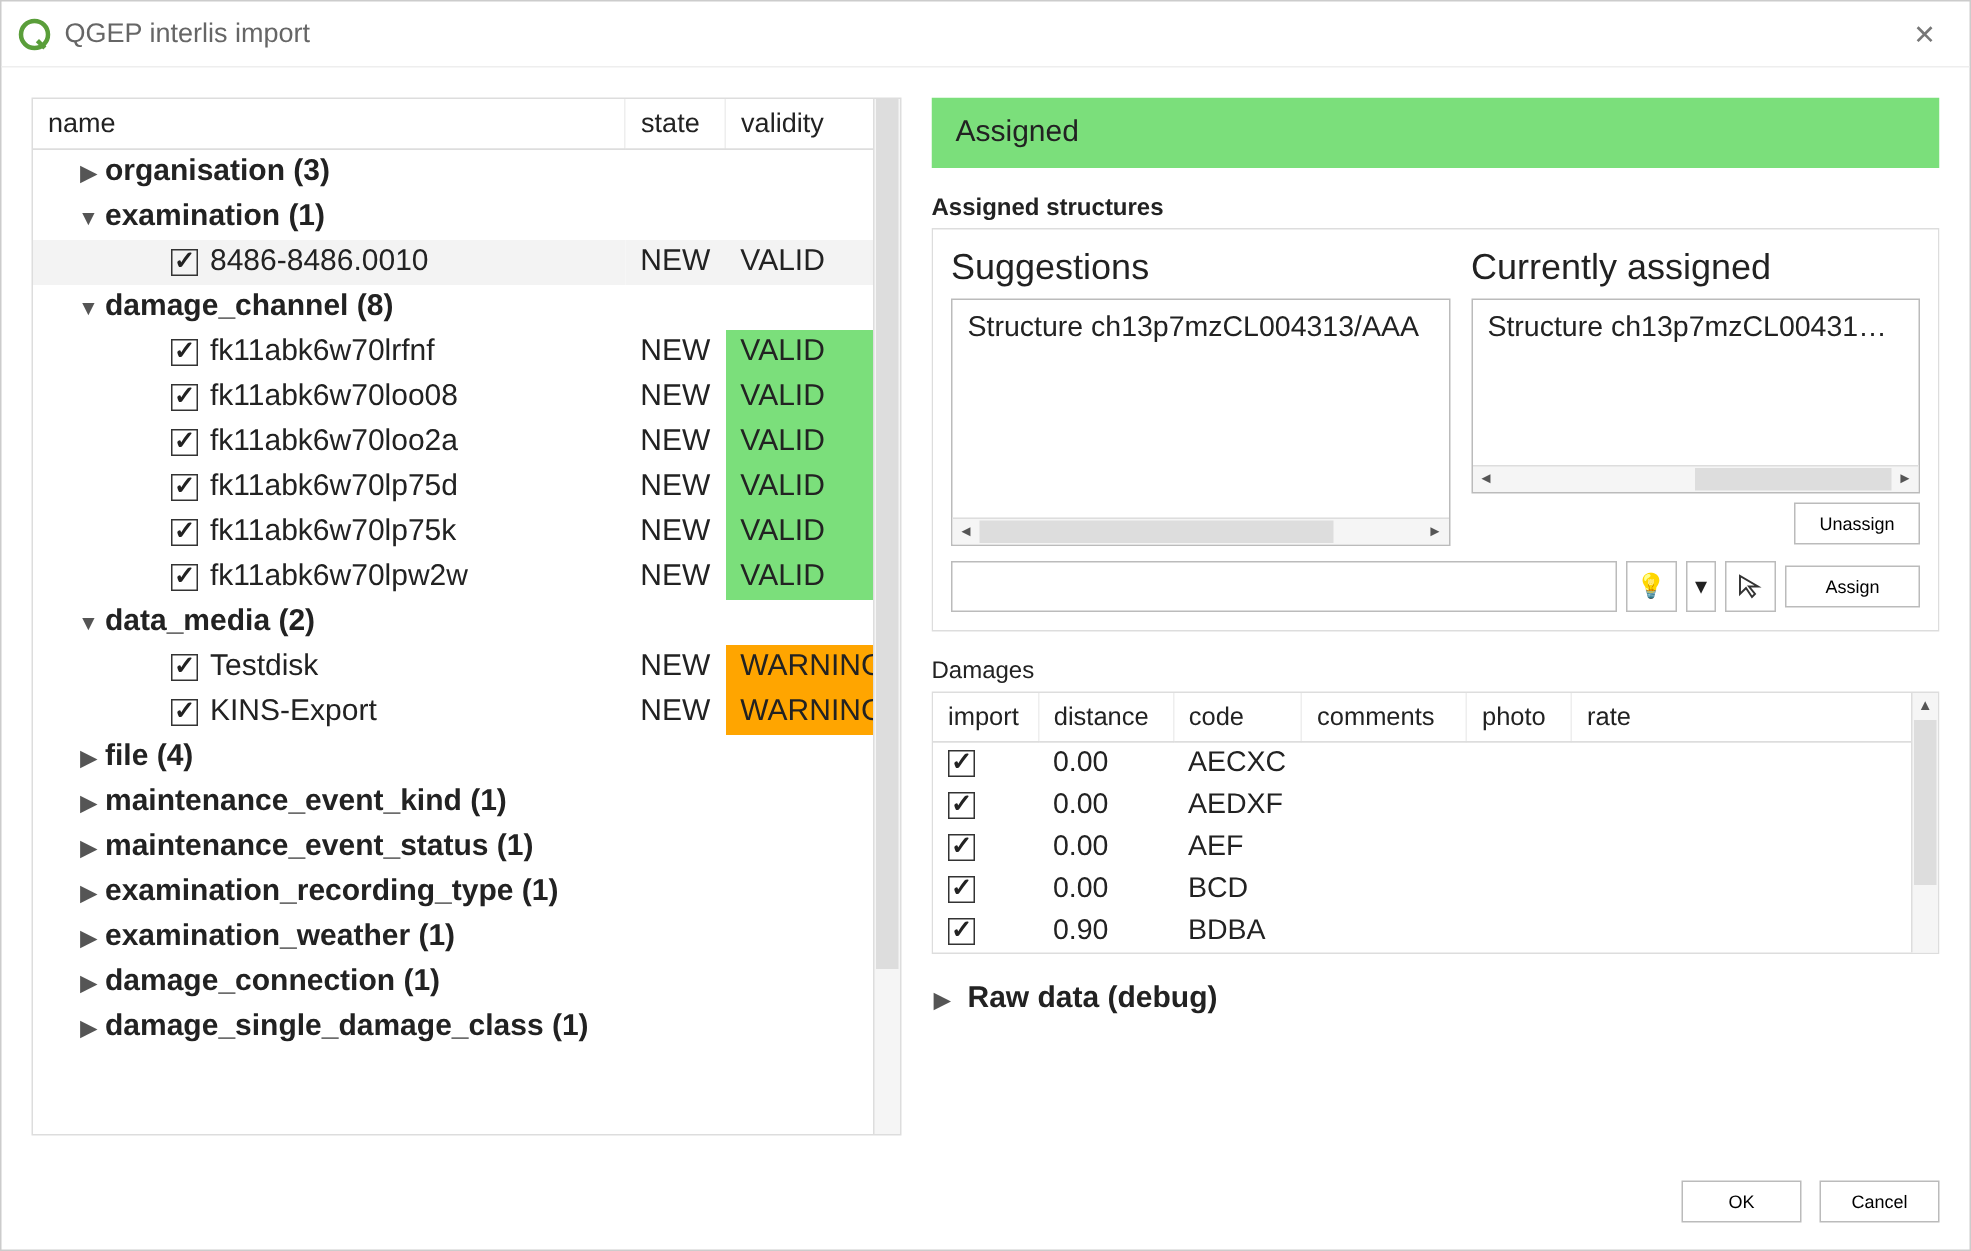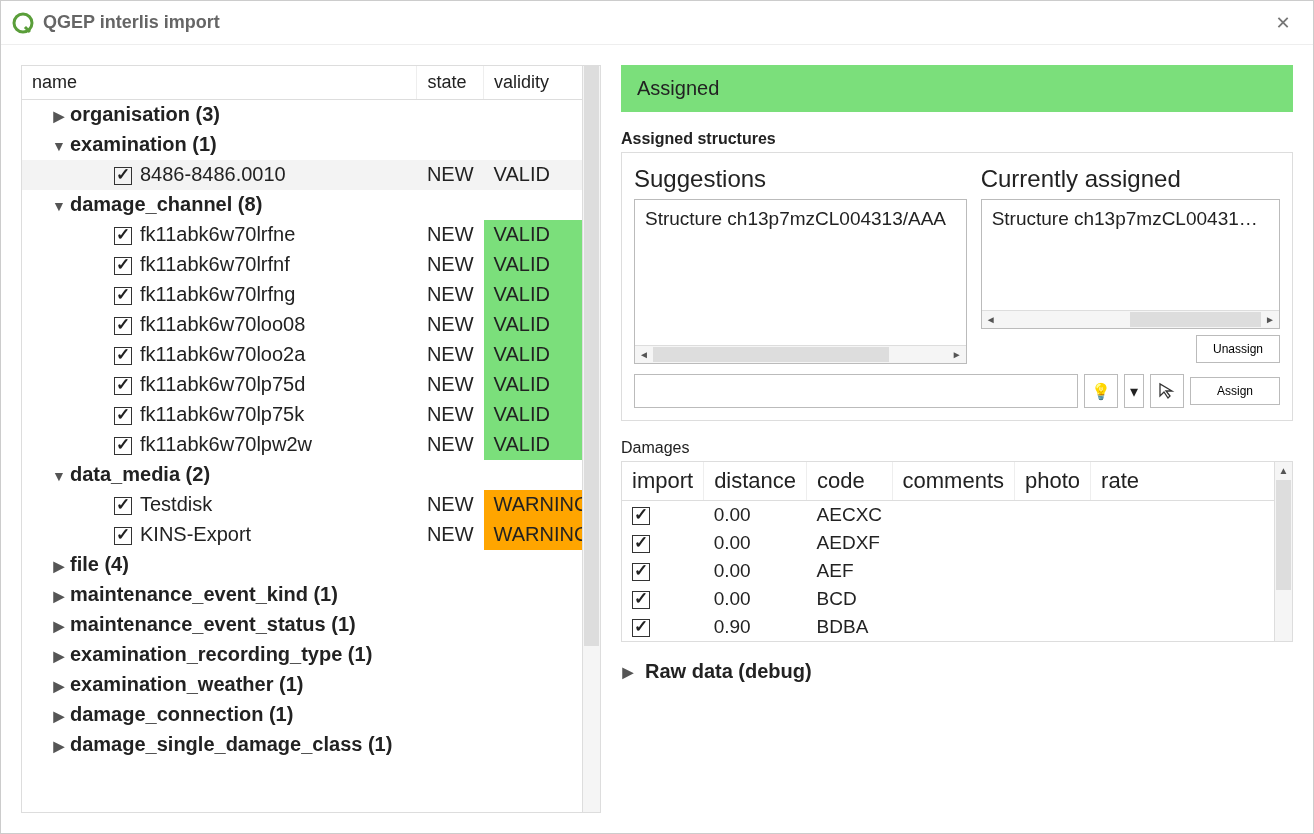--- a/index.html
+++ b/index.html
@@ -1,20 +1,20 @@
 <!DOCTYPE html>
 <html><head>
 <meta charset="utf-8">
 <style>
   * { box-sizing: border-box; }
   html, body { margin: 0; padding: 0; font-family: "Segoe UI", Tahoma, sans-serif; font-size: 16px; background: #fff; color: #222; }
   .window { width: 1314px; height: 834px; border: 1px solid #ccc; display: flex; flex-direction: column; background: #fff; }
   .titlebar { height: 44px; display: flex; align-items: center; padding: 0 10px; border-bottom: 1px solid #eee; color: #666; font-size: 18px; }
   .titlebar .app-icon { width: 24px; height: 24px; margin-right: 8px; }
-  .titlebar .title { flex: 1; font-weight: bold; }
+  .titlebar .title { flex: 1; }
   .titlebar .close { width: 40px; text-align: center; color: #777; font-size: 18px; cursor: pointer; }
   .content { flex: 1; display: flex; padding: 20px; gap: 20px; overflow: hidden; }
   .left-panel { width: 580px; display: flex; flex-direction: column; border: 1px solid #ddd; position: relative; }
   .left-panel .scroll-area { flex: 1; overflow: hidden; }
   .left-panel .vscroll { position: absolute; right: 0; top: 0; bottom: 0; width: 18px; background: #f5f5f5; border-left: 1px solid #ddd; }
   .left-panel .vscroll .thumb { position: absolute; left: 1px; right: 1px; top: 0; height: 580px; background: #ddd; }
   .tree-table { width: 100%; border-collapse: collapse; }
   .tree-table th { text-align: left; font-weight: 400; padding: 6px 10px; border-bottom: 1px solid #ddd; border-right: 1px solid #eee; background: #fff; font-size: 18px; }
   .tree-table td { padding: 3px 10px; font-size: 20px; white-space: nowrap; }
   .tree-row { height: 30px; }
@@ -47,21 +47,21 @@
   .hscroll .hthumb.right { left: 50%; width: 50%; }
   .btn { background: #fff; border: 1px solid #bbb; padding: 6px 16px; font-size: 12px; cursor: pointer; }
   .unassign-row { display: flex; justify-content: flex-end; margin-top: 6px; }
   .assign-row { display: flex; gap: 6px; align-items: center; }
   .assign-row input[type=text] { flex: 1; border: 1px solid #bbb; padding: 6px; font-size: 17px; height: 34px; }
   .icon-btn { width: 34px; height: 34px; border: 1px solid #bbb; background: #fff; display: flex; align-items: center; justify-content: center; cursor: pointer; font-size: 16px; }
   .icon-btn.dd { width: 20px; }
   .damages-box { display: flex; flex-direction: column; }
   .damages-table-wrap { border: 1px solid #ddd; position: relative; }
   .damages-table { width: 100%; border-collapse: collapse; }
-  .damages-table th { text-align: left; font-weight: 400; padding: 6px 10px; border-bottom: 1px solid #ddd; border-right: 1px solid #eee; font-size: 22px; }
+  .damages-table th { text-align: left; font-weight: 400; padding: 6px 10px; border-bottom: 1px solid #ddd; border-right: 1px solid #eee; font-size: 17px; }
   .damages-table td { padding: 3px 10px; font-size: 19px; }
   .damages-vscroll { position: absolute; right: 0; top: 0; bottom: 0; width: 18px; background: #f5f5f5; border-left: 1px solid #ddd; }
   .damages-vscroll .varrow { height: 18px; text-align: center; font-size: 10px; color: #555; line-height: 18px; }
   .damages-vscroll .vthumb { background: #ddd; height: 110px; margin: 0 1px; }
   .raw-row { display: flex; align-items: center; gap: 6px; font-weight: 700; font-size: 20px; margin-top: 4px; }
   .footer { display: flex; justify-content: flex-end; gap: 12px; padding: 10px 20px 18px; }
 </style>
 </head>
 <body>
 
@@ -105,31 +105,21 @@
                 <td class="col-name indent2"><span class="chk checked"></span><span>8486-8486.0010</span></td>
                 <td class="col-state">NEW</td>
                 <td class="col-validity ">VALID</td>
               </tr>
               <tr class="tree-row">
                 <td class="col-name indent1 bold"><span class="arrow">▼</span><span>damage_channel (8)</span></td>
                 <td class="col-state"></td>
                 <td class="col-validity "></td>
               </tr>
               <tr class="tree-row">
-                <td class="col-name indent2"><span class="chk checked"></span><span>fk11abk6w70lrfne</span></td>
-                <td class="col-state">NEW</td>
-                <td class="col-validity valid-green">VALID</td>
-              </tr>
-              <tr class="tree-row">
                 <td class="col-name indent2"><span class="chk checked"></span><span>fk11abk6w70lrfnf</span></td>
-                <td class="col-state">NEW</td>
-                <td class="col-validity valid-green">VALID</td>
-              </tr>
-              <tr class="tree-row">
-                <td class="col-name indent2"><span class="chk checked"></span><span>fk11abk6w70lrfng</span></td>
                 <td class="col-state">NEW</td>
                 <td class="col-validity valid-green">VALID</td>
               </tr>
               <tr class="tree-row">
                 <td class="col-name indent2"><span class="chk checked"></span><span>fk11abk6w70loo08</span></td>
                 <td class="col-state">NEW</td>
                 <td class="col-validity valid-green">VALID</td>
               </tr>
               <tr class="tree-row">
                 <td class="col-name indent2"><span class="chk checked"></span><span>fk11abk6w70loo2a</span></td>
@@ -326,13 +316,17 @@
       </div>
 
       <div class="raw-row">
         <span class="arrow">▶</span>
         <span>Raw data (debug)</span>
       </div>
 
     </div>
   </div>
 
+  <div class="footer">
+    <button class="btn" style="min-width:80px">OK</button>
+    <button class="btn" style="min-width:80px">Cancel</button>
+  </div>
 </div>
 
 </body></html>

